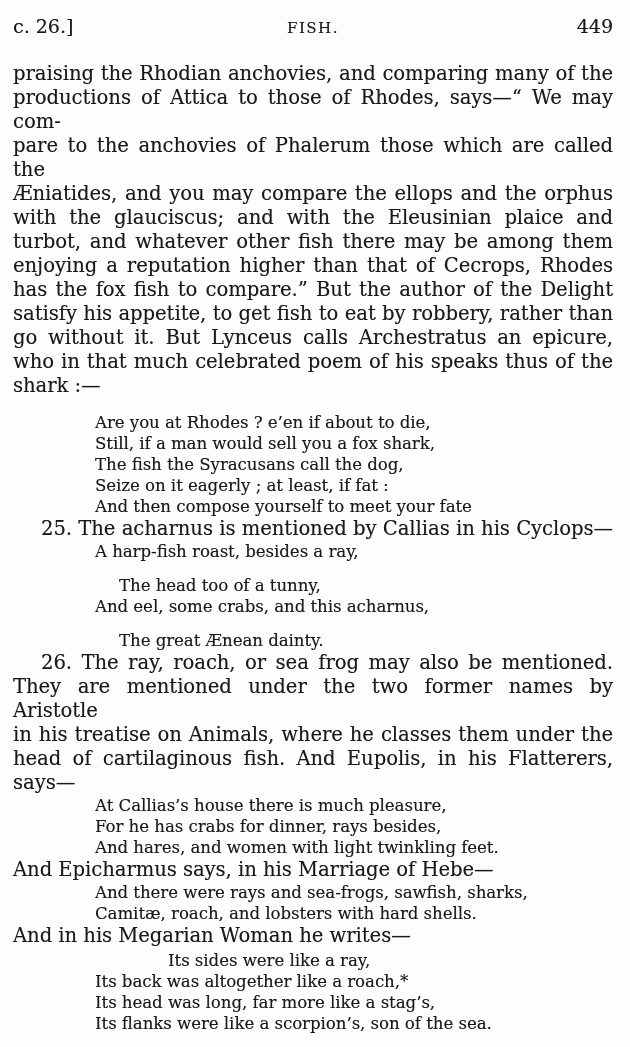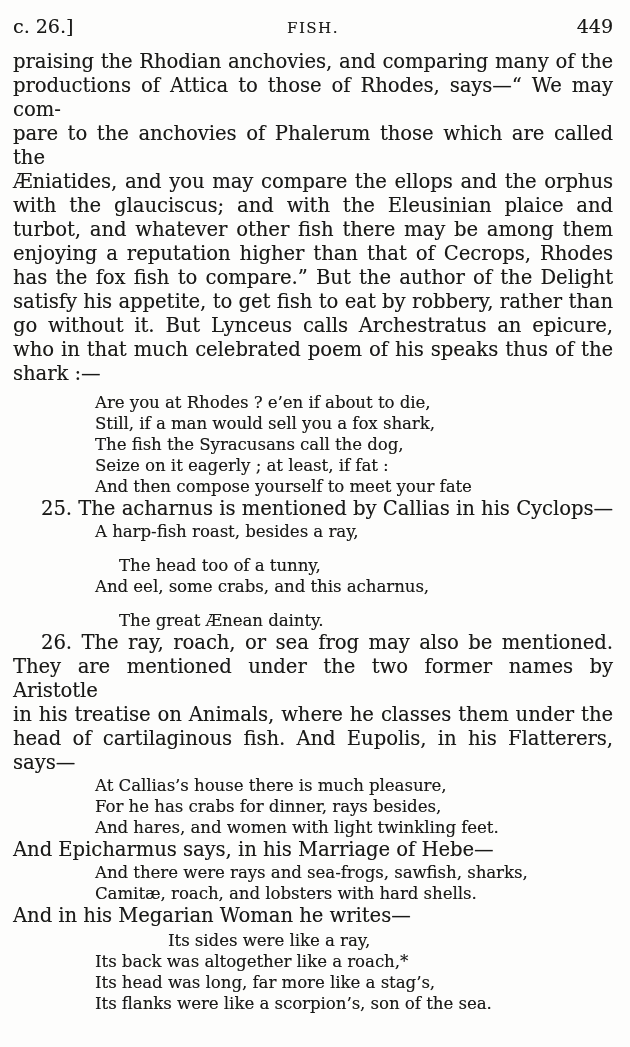--- a/index.html
+++ b/index.html
@@ -14,21 +14,21 @@
     padding: 14px 17px 0 13px;
     overflow: hidden;
     text-shadow: 0.25px 0 0 rgba(20,20,18,0.45);
   }
   
   .hdr {
     display: grid;
     grid-template-columns: 1fr auto 1fr;
     align-items: baseline;
     line-height: 24px;
-    margin-bottom: 10px;
+    margin-bottom: 22px;
   }
   .hdr-chapter { font-size: 19px; justify-self: start; }
   .hdr-title   { font-size: 15px; letter-spacing: 1.5px; justify-self: center; }
   .hdr-page    { font-size: 19px; justify-self: end; }
 
   
   .bl {
     font-size: 19.5px;
     line-height: 24px;
     text-align: justify;
@@ -40,21 +40,21 @@
   
   .vl {
     font-size: 16.5px;
     line-height: 21px;
     padding-left: 82px;
     white-space: nowrap;
   }
   .vi2 { padding-left: 106px; margin-top: 13px; }
   .vi3 { padding-left: 155px; }
 
-  .verse1 { margin-top: 6px; }
+  .verse1 { margin-top: 14px; }
   .verse4 { margin-top: 0; }
   .verse5 { margin-top: 2px; }
 </style>
 </head>
 <body>
 
 <div class="page">
 
   <div class="hdr">
     <span class="hdr-chapter">c. 26.]</span>

